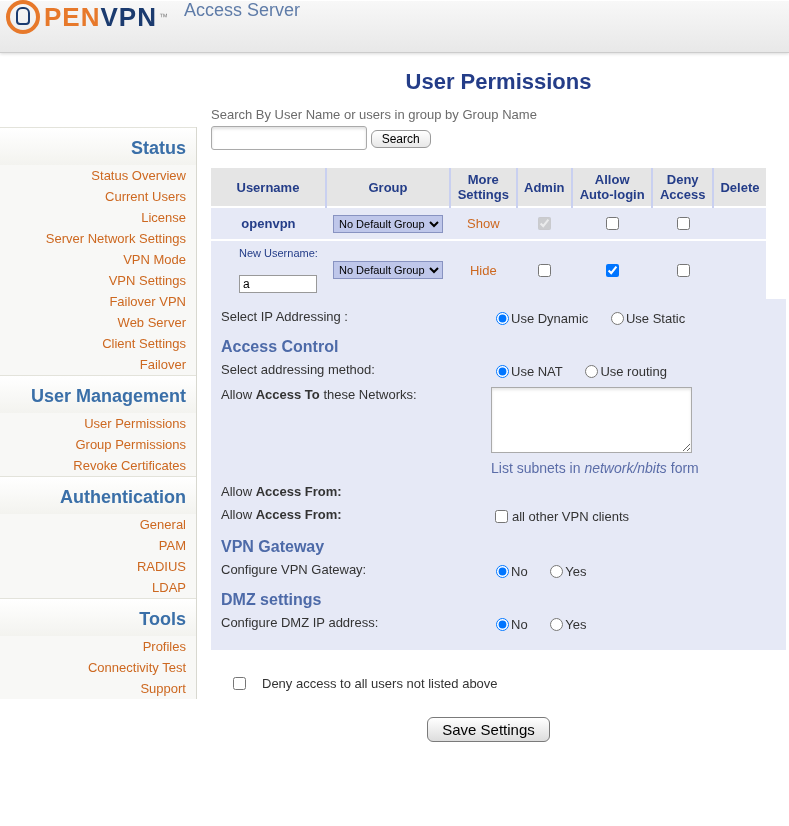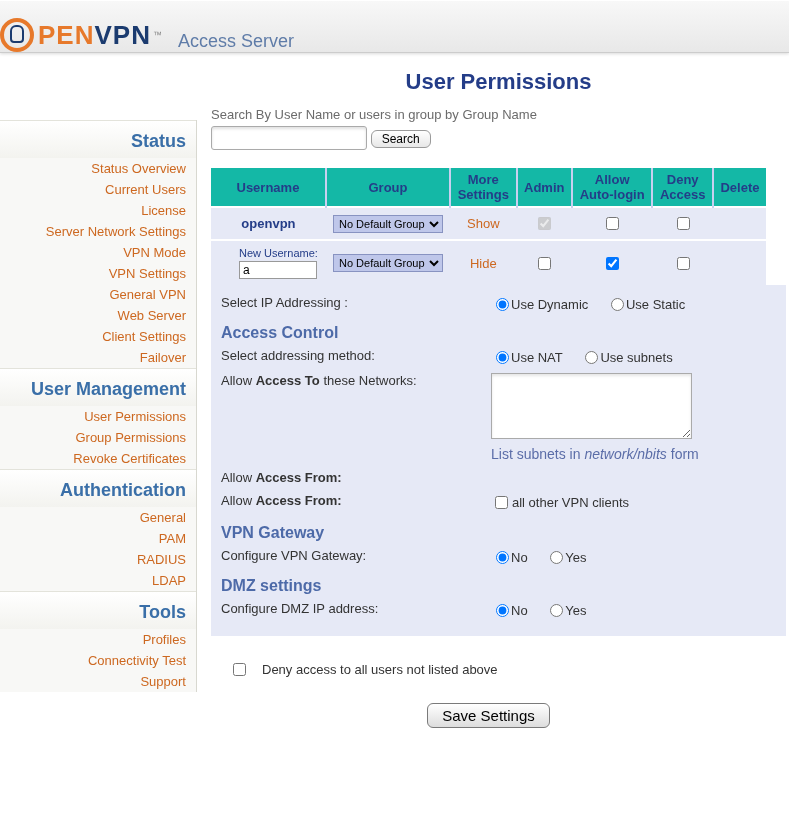--- a/index.html
+++ b/index.html
@@ -1,18 +1,18 @@
 <!DOCTYPE html>
 <html><head>
 <meta charset="utf-8">
 <style>
 html,body{margin:0;padding:0;font-family:"Lucida Grande","Segoe UI",Arial,sans-serif;font-size:13px;color:#333;background:#fff}
 #page{width:789px}
 
-#topbar{height:52px;background:linear-gradient(#f8f8f8,#e8e8e8);border-bottom:1px solid #ccc;display:flex;align-items:flex-end;box-shadow:inset 0 1px 0 #fff,0 1px 3px rgba(0,0,0,.15)}
+#topbar{height:52px;background:linear-gradient(#f8f8f8,#e8e8e8);border-bottom:1px solid #ccc;display:flex;align-items:flex-start;padding-left:6px;box-shadow:inset 0 1px 0 #fff,0 1px 3px rgba(0,0,0,.15)}
 #logo{display:flex;align-items:center;cursor:pointer}
 #logo .ring{width:26px;height:26px;border:4px solid #e7792b;border-radius:50%;position:relative;margin-right:4px}
 #logo .ring::after{content:"";position:absolute;left:50%;top:50%;width:10px;height:14px;border:2px solid #1b3b6f;border-radius:6px 6px 4px 4px;transform:translate(-50%,-55%)}
 #logo .word{font-size:26px;font-weight:700;letter-spacing:1px;color:#e7792b}
 #logo .word .vpn{color:#1b3b6f}
 #logo .tm{font-size:9px;color:#888;vertical-align:top;margin-left:2px}
 #subtitle{font-size:18px;color:#5f7ca8;margin-left:16px}
 
 #body{display:flex;align-items:center}
 #sidebar{width:196px;flex:0 0 196px;background:#f8f8f6;border-right:1px solid #d8d8d0}
@@ -21,27 +21,27 @@
 .sb-section{text-align:right}
 .sb-head{display:block;font-size:18px;color:#3a6fa8;font-weight:600;padding:10px 10px 6px;border-top:1px solid #e3e3db;background:linear-gradient(#fff,#f3f3ef)}
 .sb-item{display:block;font-size:13px;color:#cd6820;padding:3px 10px 3px 0;cursor:pointer}
 
 #page-title{color:#243d88;font-size:22px;font-weight:700;text-align:center;margin:4px 0 12px}
 #search-row .lbl{color:#6b6b6b;margin-bottom:4px;display:block}
 #search-row input[type=text]{width:150px;height:20px;border:1px solid #aaa;border-radius:3px;box-shadow:inset 0 2px 3px rgba(0,0,0,.12)}
 button.ctl{font-size:12px;padding:1px 10px;border:1px solid #9a9a9a;border-radius:6px;background:linear-gradient(#fff,#e7e7e7);cursor:pointer}
 
 #tbl{margin-top:18px;width:555px;border-collapse:collapse}
-#tbl th{background:#14b8a6;color:#243d88;font-size:13px;font-weight:600;text-align:center;padding:4px 6px;border-right:2px solid #c9d0f0}
+#tbl th{background:#e5e5e5;color:#243d88;font-size:13px;font-weight:600;text-align:center;padding:4px 6px;border-right:2px solid #c9d0f0}
 #tbl th:last-child{border-right:0}
 #tbl td{background:#e6e9f6;text-align:center;padding:6px 6px;border-top:2px solid #fff;font-size:13px}
 .uname{color:#243d88;font-weight:600}
 .link-toggle{color:#cd6820;cursor:pointer}
 select.grp{font-size:11px;background:#bfc7ea;border:1px solid #8893c1;padding:1px}
-.newlabel{color:#243d88;font-size:11px;display:block;text-align:left;margin-bottom:2px}
+.newlabel{color:#243d88;font-size:11px;display:block;text-align:left;margin-bottom:16px}
 input.uname-in{width:70px;font-size:12px;border:1px solid #999;padding:1px 3px}
 
 #panel{background:#e6e9f6;width:555px;padding:6px 10px 14px;font-size:13px}
 #panel .row{display:flex;align-items:flex-start;padding:4px 0}
 #panel .row .lab{flex:0 0 270px;color:#333}
 #panel .row .lab .b{font-weight:700}
 #panel .sec-head{color:#4d6aa8;font-size:16px;font-weight:700;margin:8px 0 2px}
 #panel textarea{width:195px;height:60px;border:1px solid #aaa;box-shadow:inset 0 2px 3px rgba(0,0,0,.1);resize:both}
 #panel .hint{color:#5b6da8;font-size:14px;margin-top:4px}
 #panel .hint .it{font-style:italic}
@@ -73,21 +73,21 @@
         <div class="sb-section">
           <span class="sb-head">Status</span>
           <span class="sb-item">Status Overview</span>
           <span class="sb-item">Current Users</span>
         </div>
         <div class="sb-section">
           <span class="sb-item">License</span>
           <span class="sb-item">Server Network Settings</span>
           <span class="sb-item">VPN Mode</span>
           <span class="sb-item">VPN Settings</span>
-          <span class="sb-item">General VPN</span>
+          <span class="sb-item">Failover VPN</span>
           <span class="sb-item">Web Server</span>
           <span class="sb-item">Client Settings</span>
           <span class="sb-item">Failover</span>
         </div>
         <div class="sb-section">
           <span class="sb-head">User Management</span>
           <span class="sb-item">User Permissions</span>
           <span class="sb-item">Group Permissions</span>
           <span class="sb-item">Revoke Certificates</span>
         </div>
@@ -155,21 +155,21 @@
       <div class="radio-set">
         <label><input type="radio" name="ip" checked="" style=""><span>Use Dynamic</span></label>
         <label><input type="radio" name="ip" style=""><span>Use Static</span></label>
       </div>
     </div>
     <div class="sec-head">Access Control</div>
     <div class="row">
       <div class="lab">Select addressing method:</div>
       <div class="radio-set">
         <label><input type="radio" name="acm" checked="" style=""><span>Use NAT</span></label>
-        <label><input type="radio" name="acm" style=""><span>Use subnets</span></label>
+        <label><input type="radio" name="acm" style=""><span>Use routing</span></label>
       </div>
     </div>
     <div class="row">
       <div class="lab"><span>Allow </span><span class="b">Access To</span><span> these Networks:</span></div>
       <div>
         <textarea style=""></textarea>
         <div class="hint"><span>List subnets in </span><span class="it">network/nbits</span><span> form</span></div>
       </div>
     </div>
     <div class="row">

